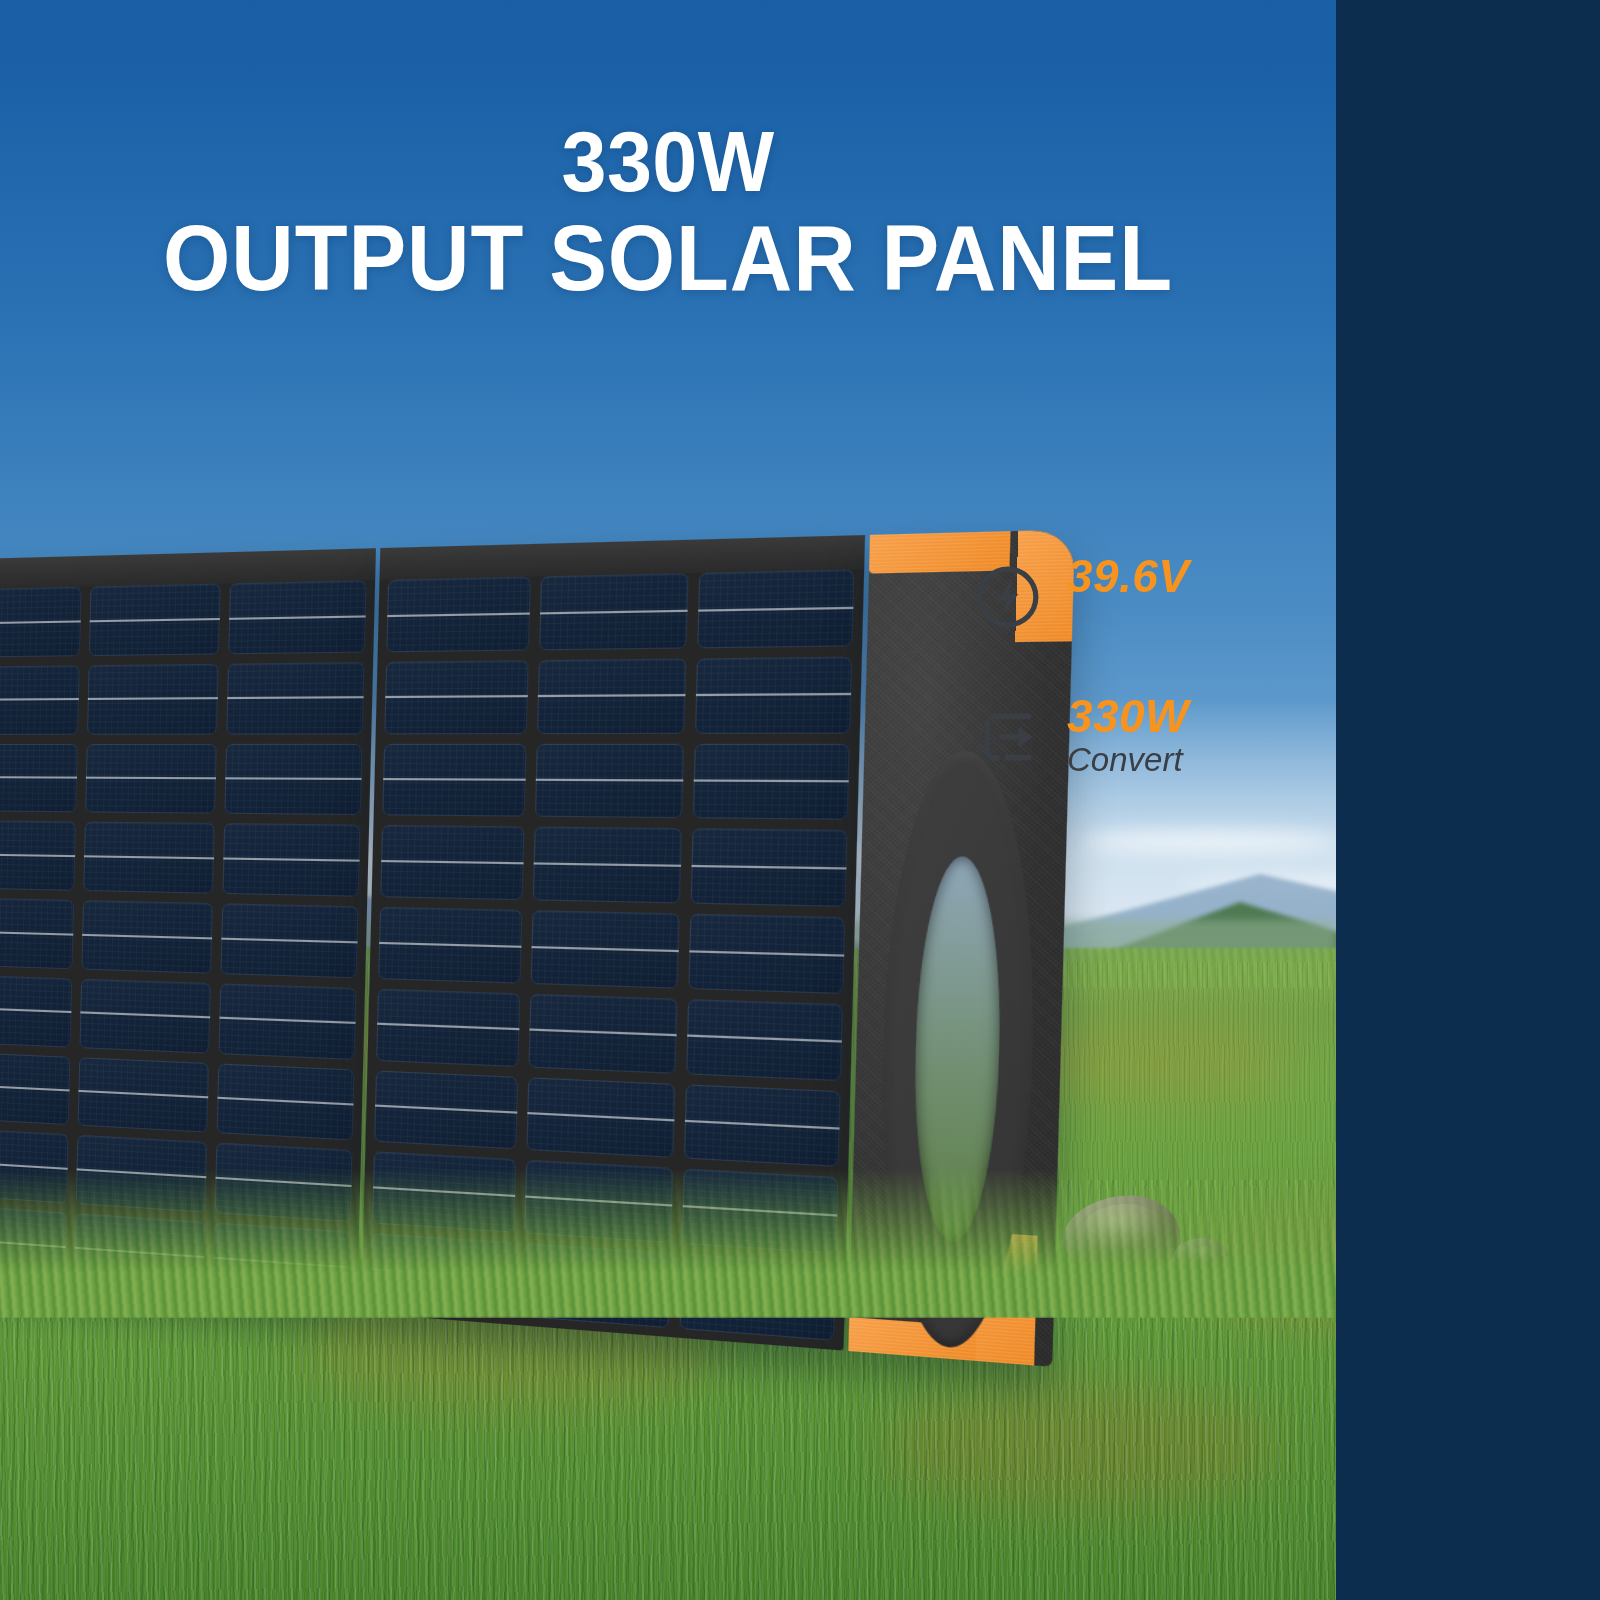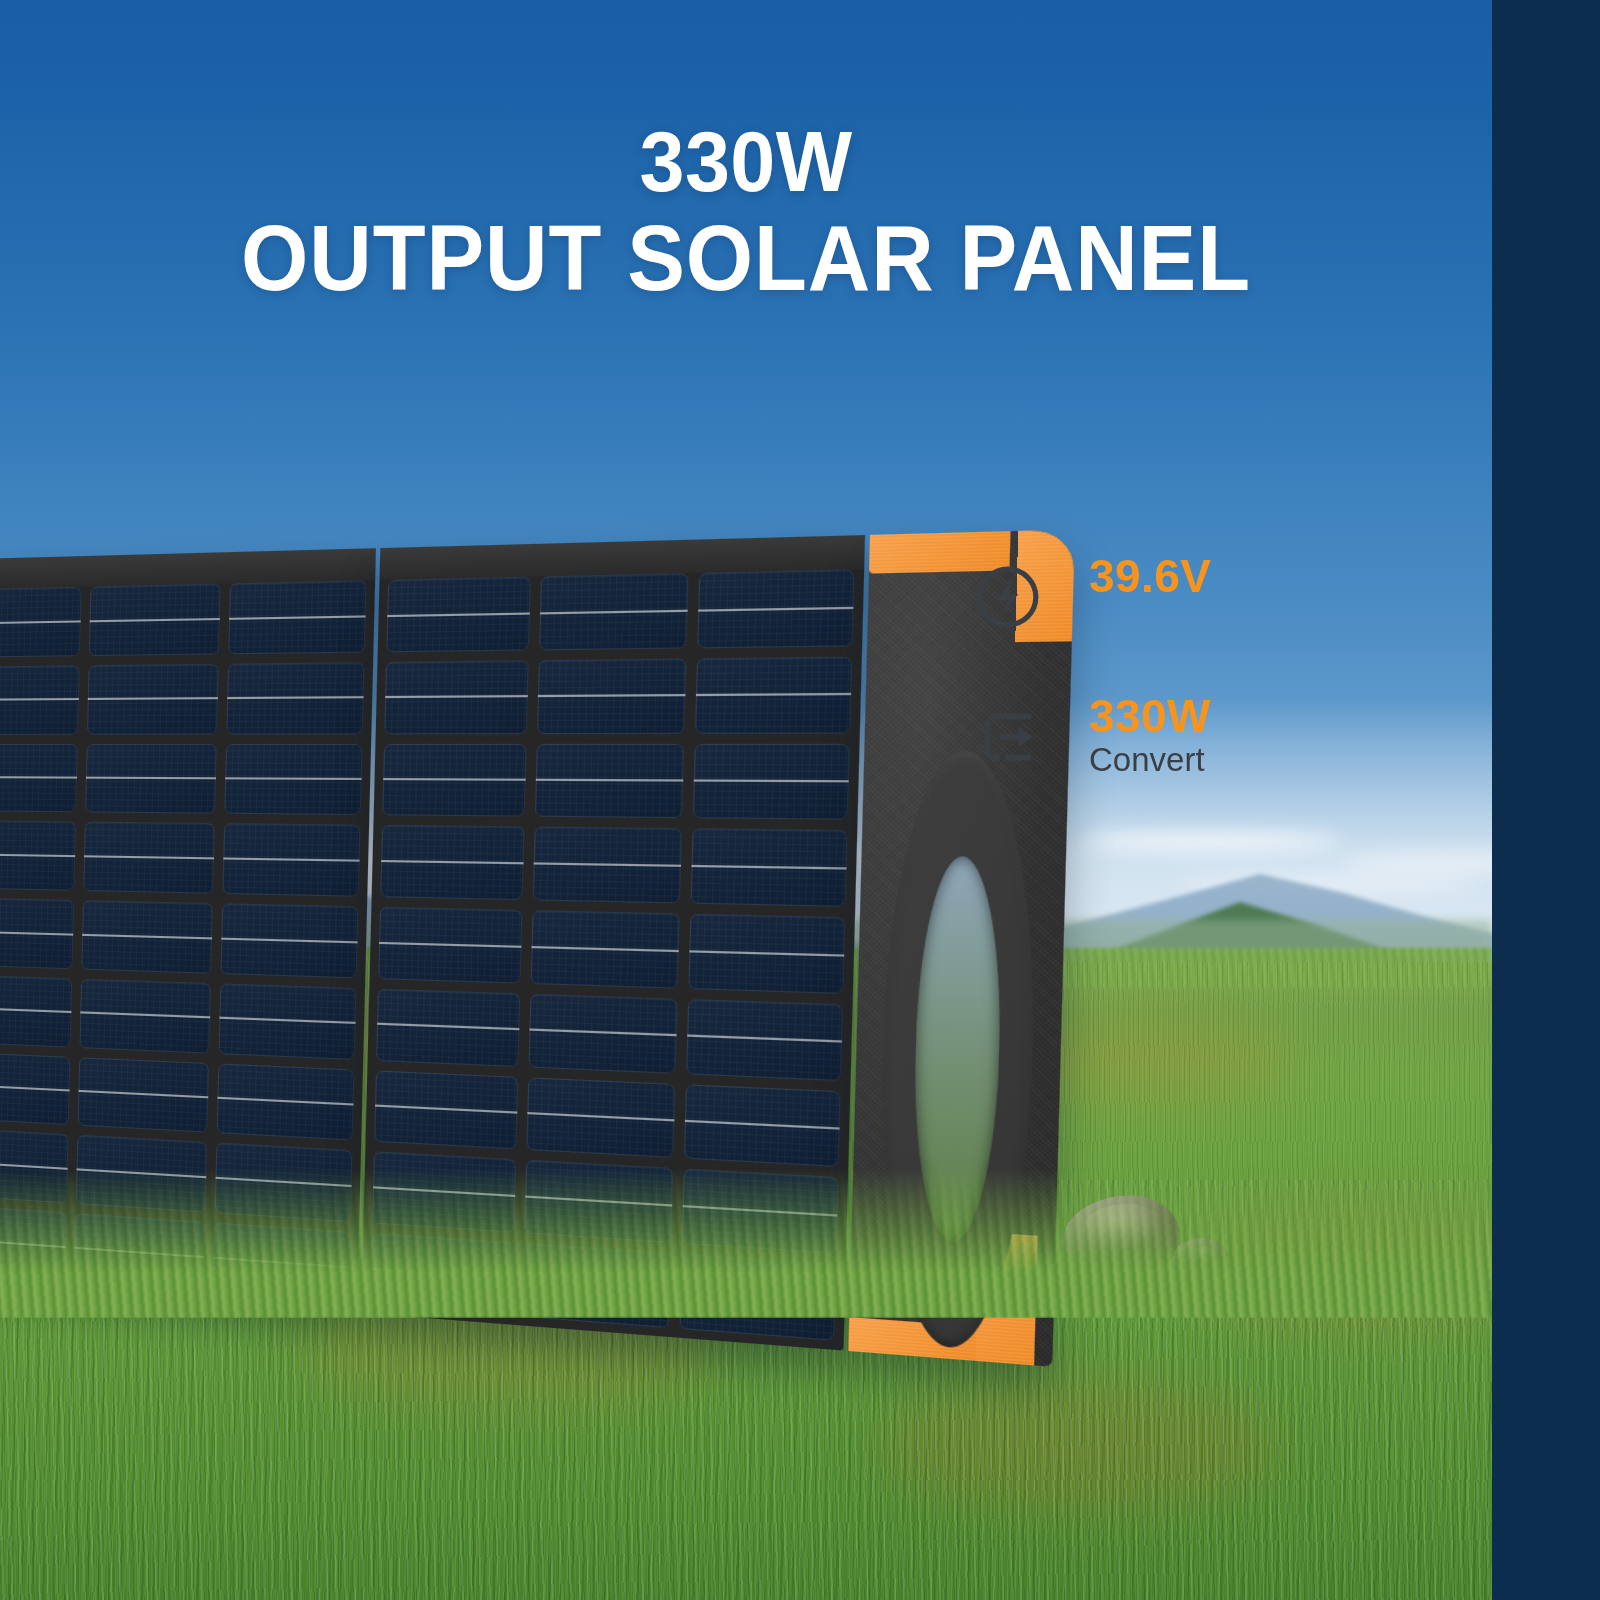--- a/index.html
+++ b/index.html
@@ -1,18 +1,18 @@
 <!DOCTYPE html>
 <html><head>
 <meta charset="utf-8">
 <style>
   html,body{margin:0;padding:0;background:#0c2d4e;}
   *{box-sizing:border-box;}
   .stage{
-    position:relative;width:1492px;height:1600px;overflow:hidden;
+    position:relative;width:1336px;height:1600px;overflow:hidden;
     font-family:"Liberation Sans","DejaVu Sans",sans-serif;
   }
 
   
   .sky{
     position:absolute;inset:0;
     background:linear-gradient(to bottom,
       #1a5ea5 0%, #1c62a8 6%, #2a72b4 20%, #4b8cc4 38%,
       #7fb0d8 55%, #a8c9e4 68%, #c6dced 78%, #d6e5f0 84%, #dde9f2 90%);
   }
@@ -215,21 +215,21 @@
     font-size:92px;font-weight:700;line-height:1.05;letter-spacing:1px;
     margin-top:4px;transform:scaleX(.94);
   }
 
   
   .specs{position:absolute;left:975px;top:556px;width:560px;}
   .spec{position:relative;height:140px;}
   .spec .ico{
     position:absolute;left:0;top:8px;width:66px;height:66px;
   }
-  .spec .txt{position:absolute;left:114px;top:-4px;}
+  .spec .txt{position:absolute;left:92px;top:-4px;font-style:italic;}
   .spec .val{
     font-size:46px;font-weight:700;color:#F8941D;line-height:1.08;letter-spacing:.4px;
   }
   .spec .lbl{
     font-size:33px;color:#3a3f45;line-height:1.14;margin-top:-1px;font-weight:400;
   }
 </style>
 </head>
 <body>
 

